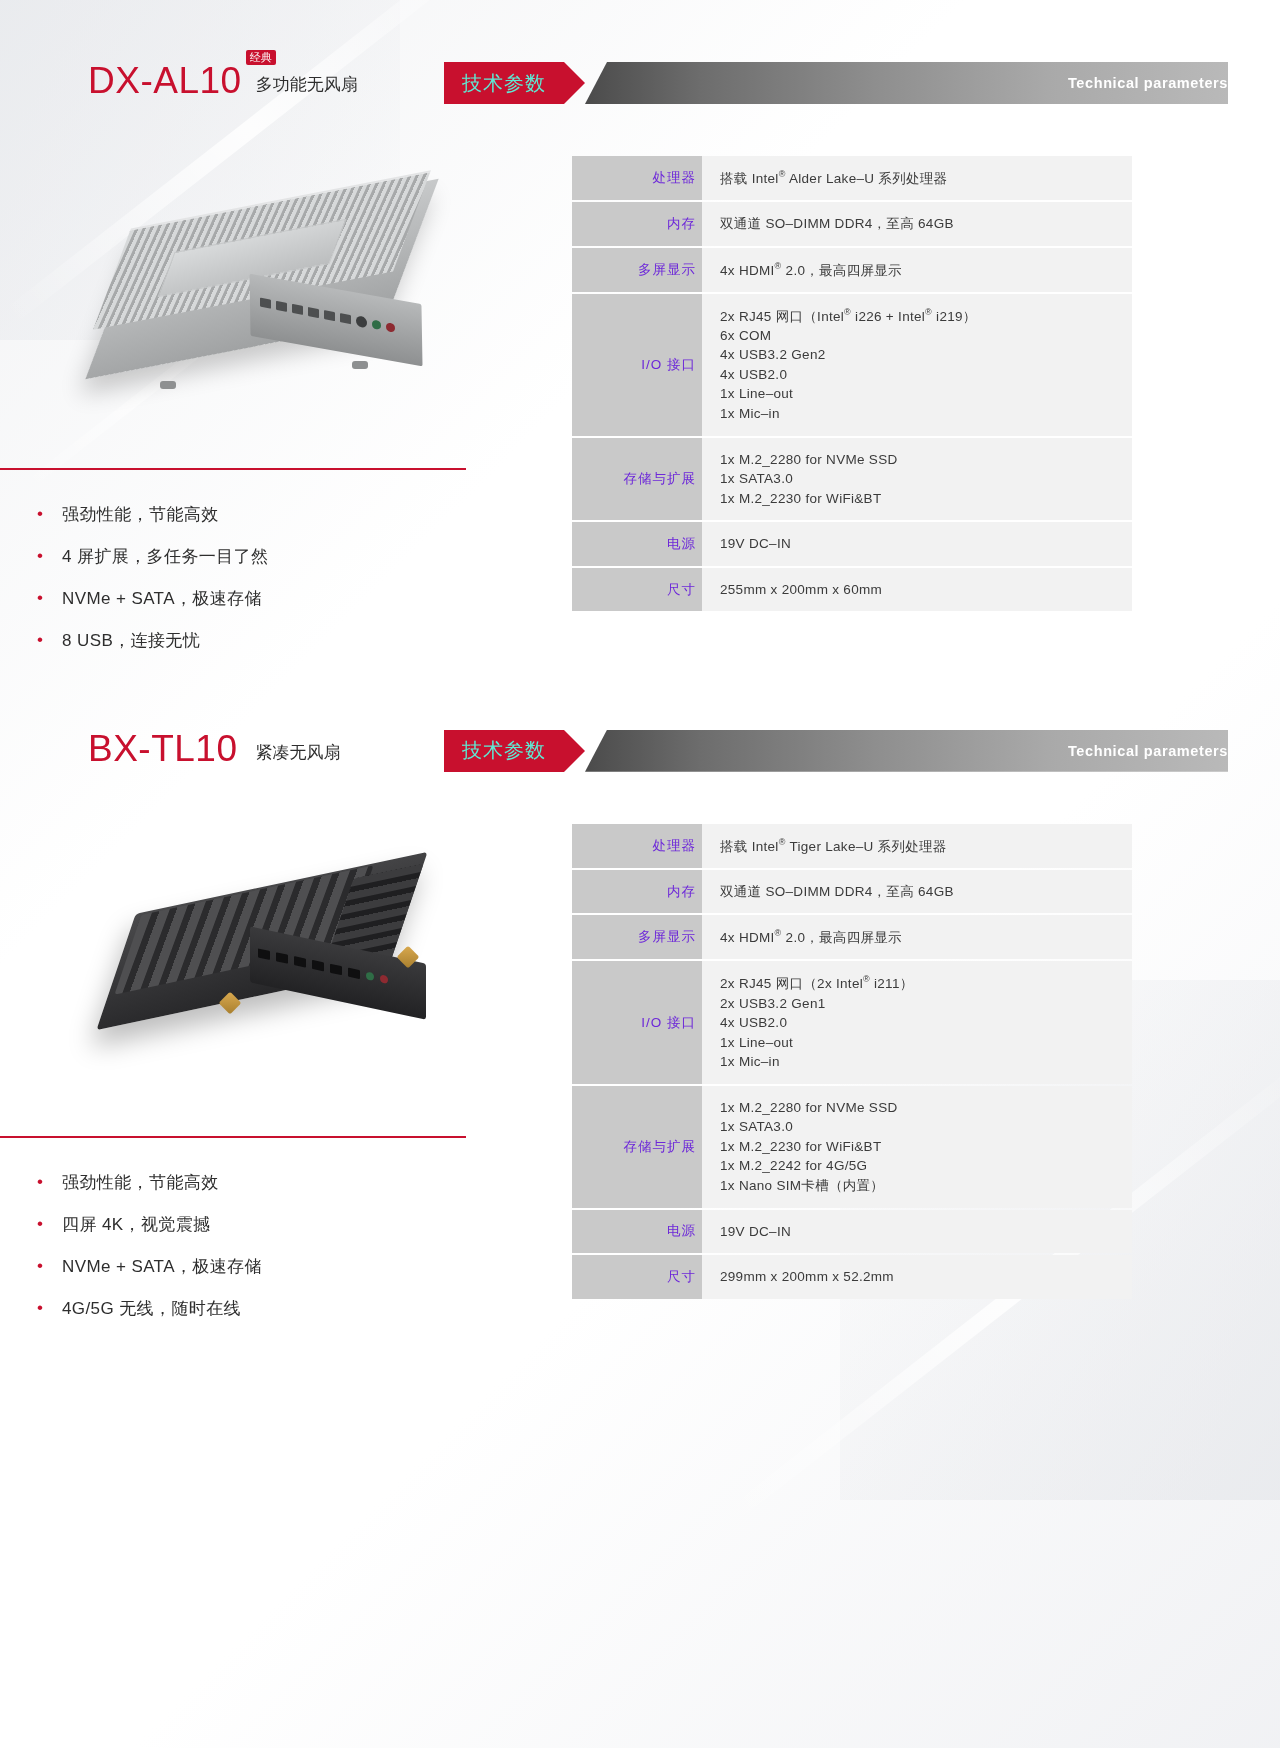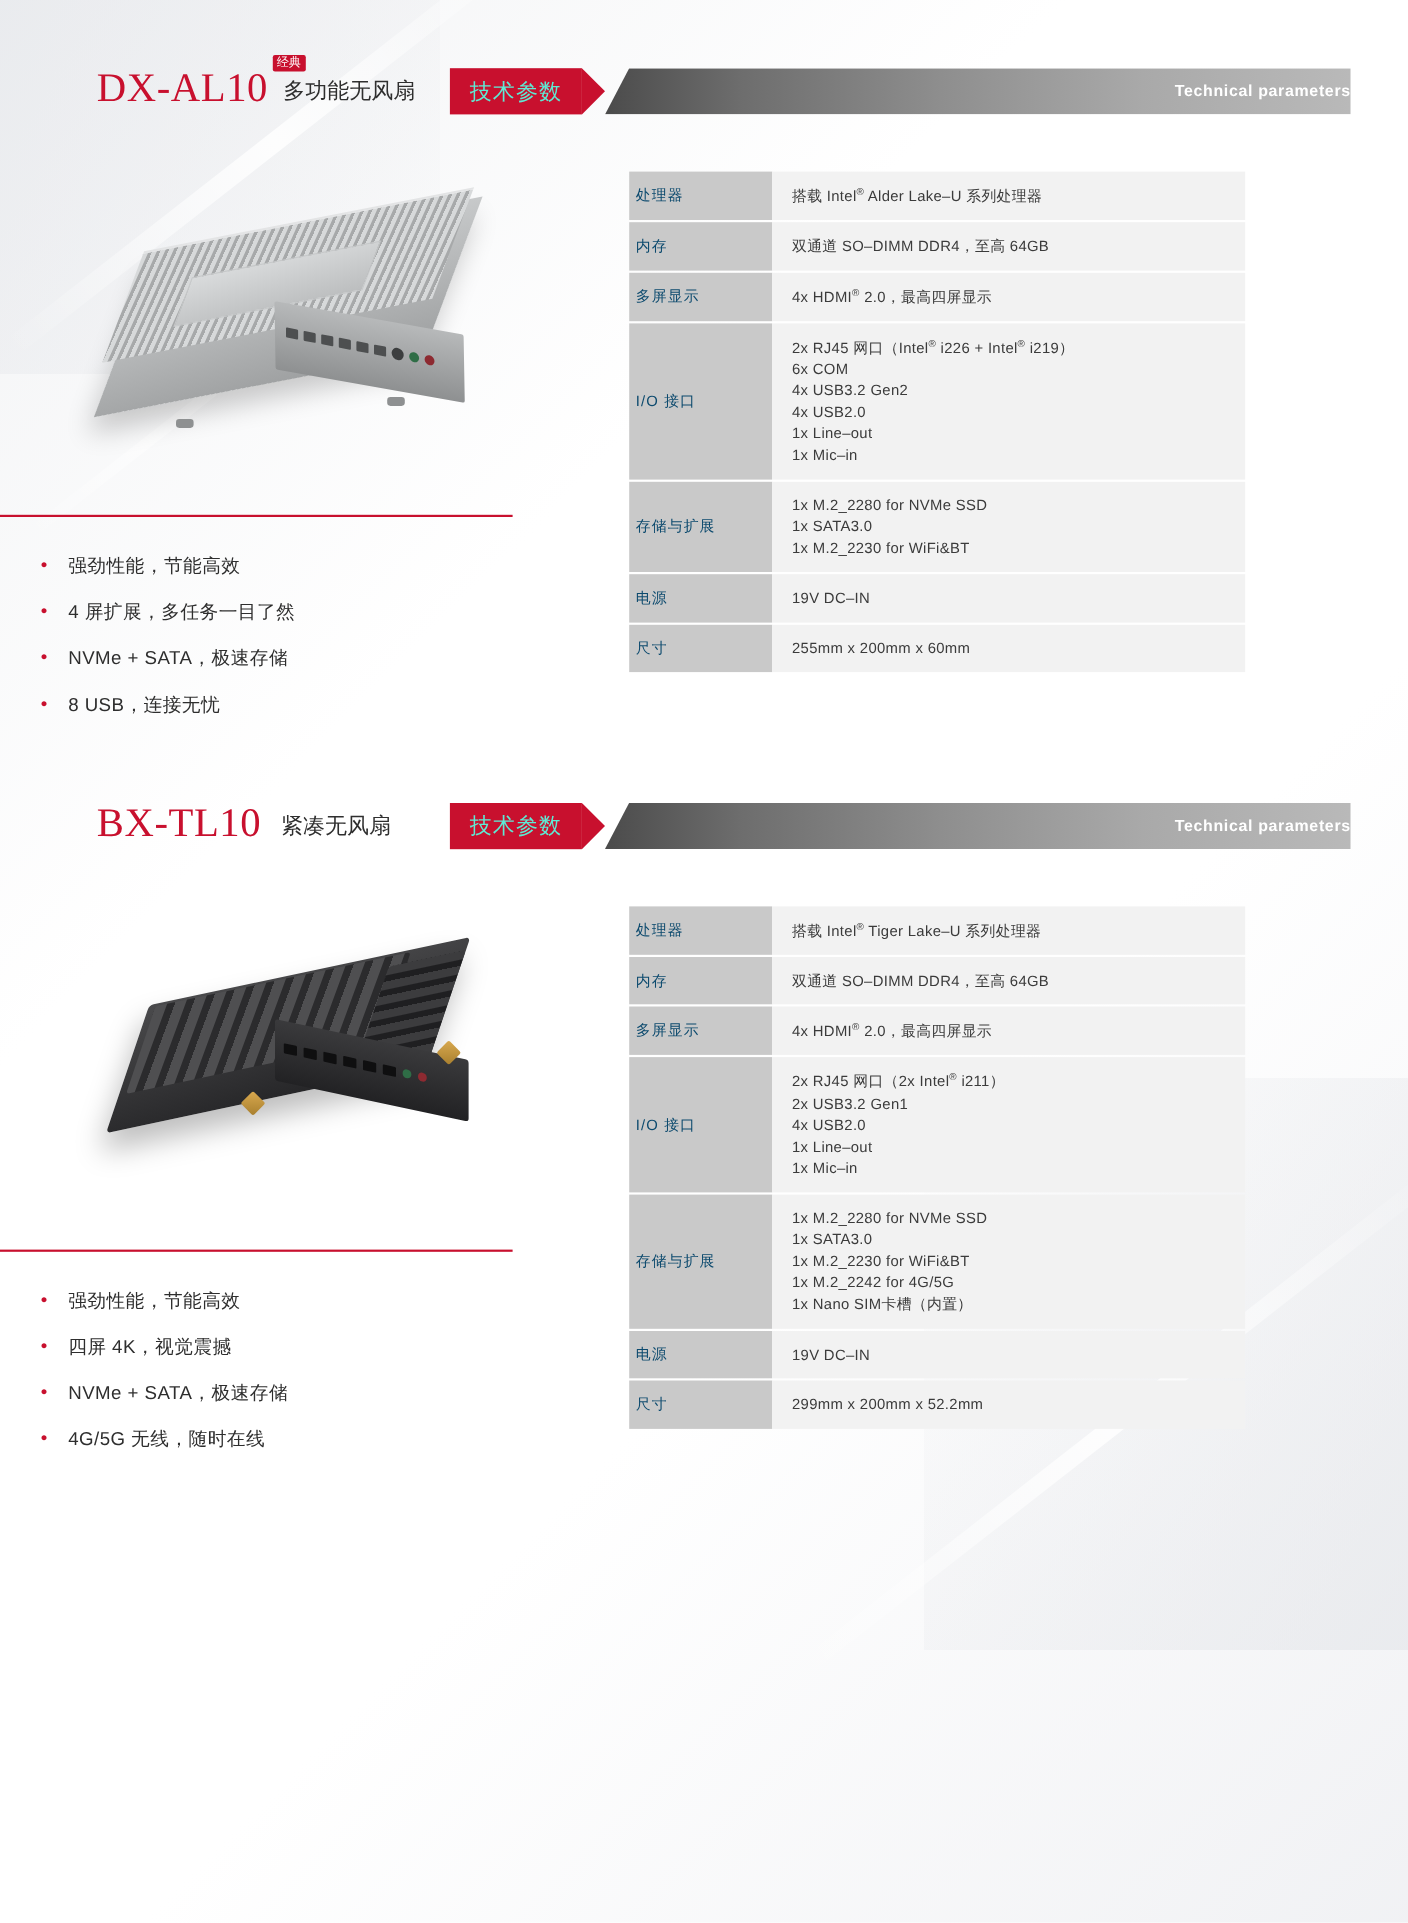--- a/index.html
+++ b/index.html
@@ -44,26 +44,25 @@
 
   
   .prod-head {
     position: relative;
     display: flex;
     align-items: flex-start;
     height: 70px;
   }
   .model-block {
     position: relative;
-    width: 409px;
+    width: 444px;
     padding-left: 88px;
     box-sizing: border-box;
     display: flex;
     align-items: flex-end;
-    font-family: Liberation Serif, serif;
   }
   .model-name {
     font-size: 37px;
     letter-spacing: 0.5px;
     color: #c8102e;
     line-height: 1;
     font-weight: 400;
     position: relative;
     white-space: nowrap;
   }
@@ -73,21 +72,21 @@
     right: -34px;
     font-size: 11px;
     color: #ffffff;
     background: #c8102e;
     border-radius: 2px;
     padding: 2px 4px;
     letter-spacing: 0;
     line-height: 1;
   }
   .model-sub {
-    font-size: 20px;
+    font-size: 17px;
     color: #2f2f2f;
     margin-left: 14px;
     margin-bottom: 3px;
     white-space: nowrap;
   }
   .model-sub.wide { margin-left: 18px; text-align: right; }
 
   
   .ribbon {
     position: relative;
@@ -190,22 +189,22 @@
     border-collapse: separate;
     border-spacing: 0 2px;
   }
   .spec-table td {
     vertical-align: middle;
     font-size: 13.5px;
   }
   .spec-label {
     width: 118px;
     background: #c9c9c9;
-    color: #0c4a6e;
-    text-align: left;
+    color: #6d28d9;
+    text-align: right;
     padding: 12px 6px;
     letter-spacing: 1px;
     font-size: 13.5px;
   }
   .spec-value {
     background: #f2f2f2;
     color: #3b3b3b;
     padding: 12px 0 12px 18px;
     line-height: 1.45;
     letter-spacing: 0.3px;

